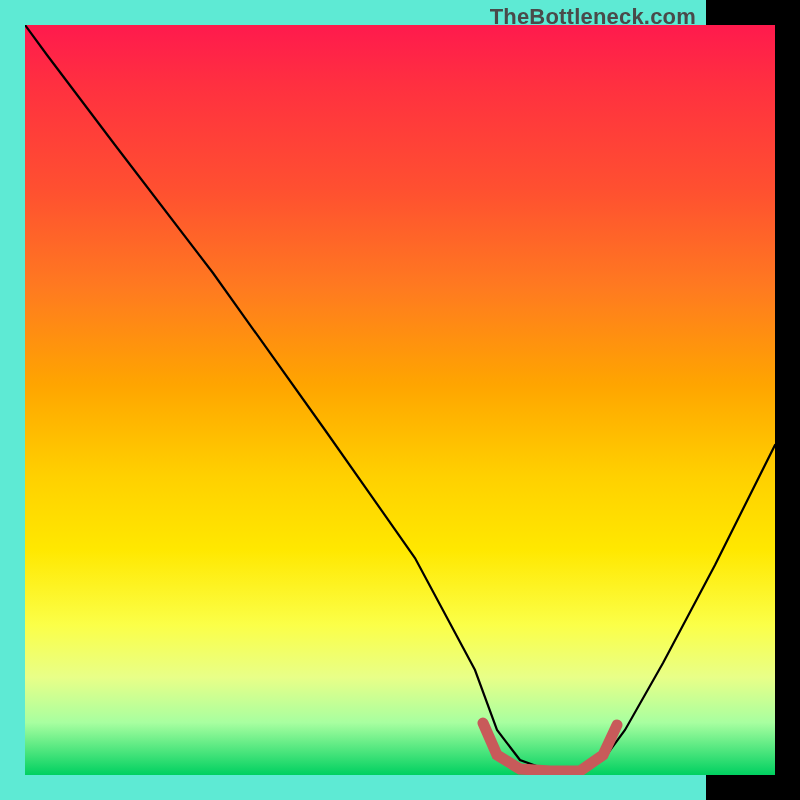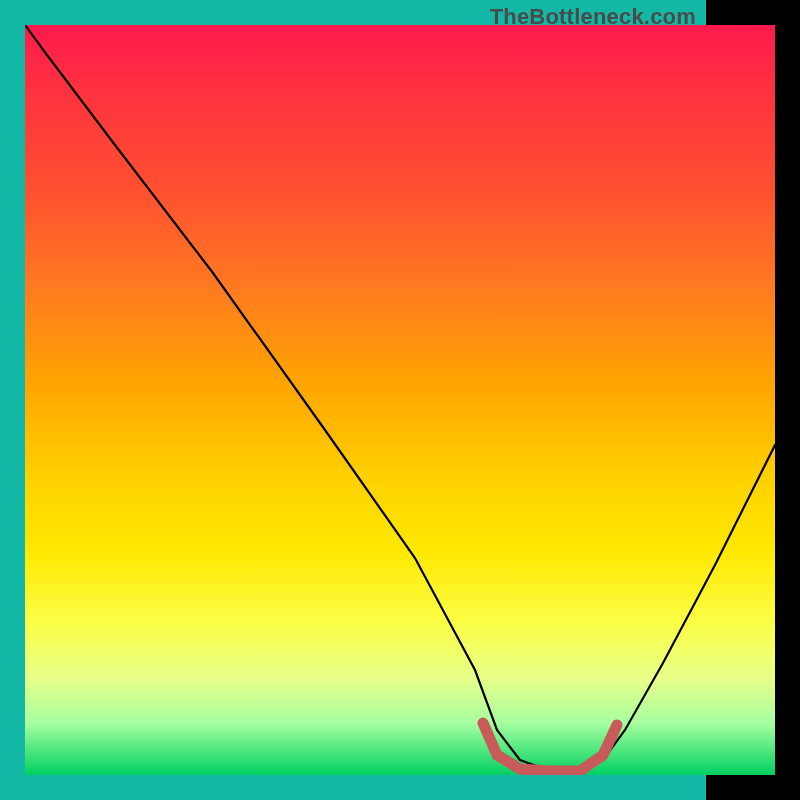--- a/index.html
+++ b/index.html
@@ -8,21 +8,21 @@
     width: 800px;
     height: 800px;
     background: #000;
     overflow: hidden;
     font-family: Arial, Helvetica, sans-serif;
   }
   .frame {
     position: relative;
     width: 706px;
     height: 800px;
-    background: #14b8a6;
+    background: #5eead4;
   }
   .plot-area {
     position: absolute;
     left: 25px;
     top: 25px;
     width: 750px;
     height: 750px;
     background: linear-gradient(
       to bottom,
       #ff1a4d 0%,

